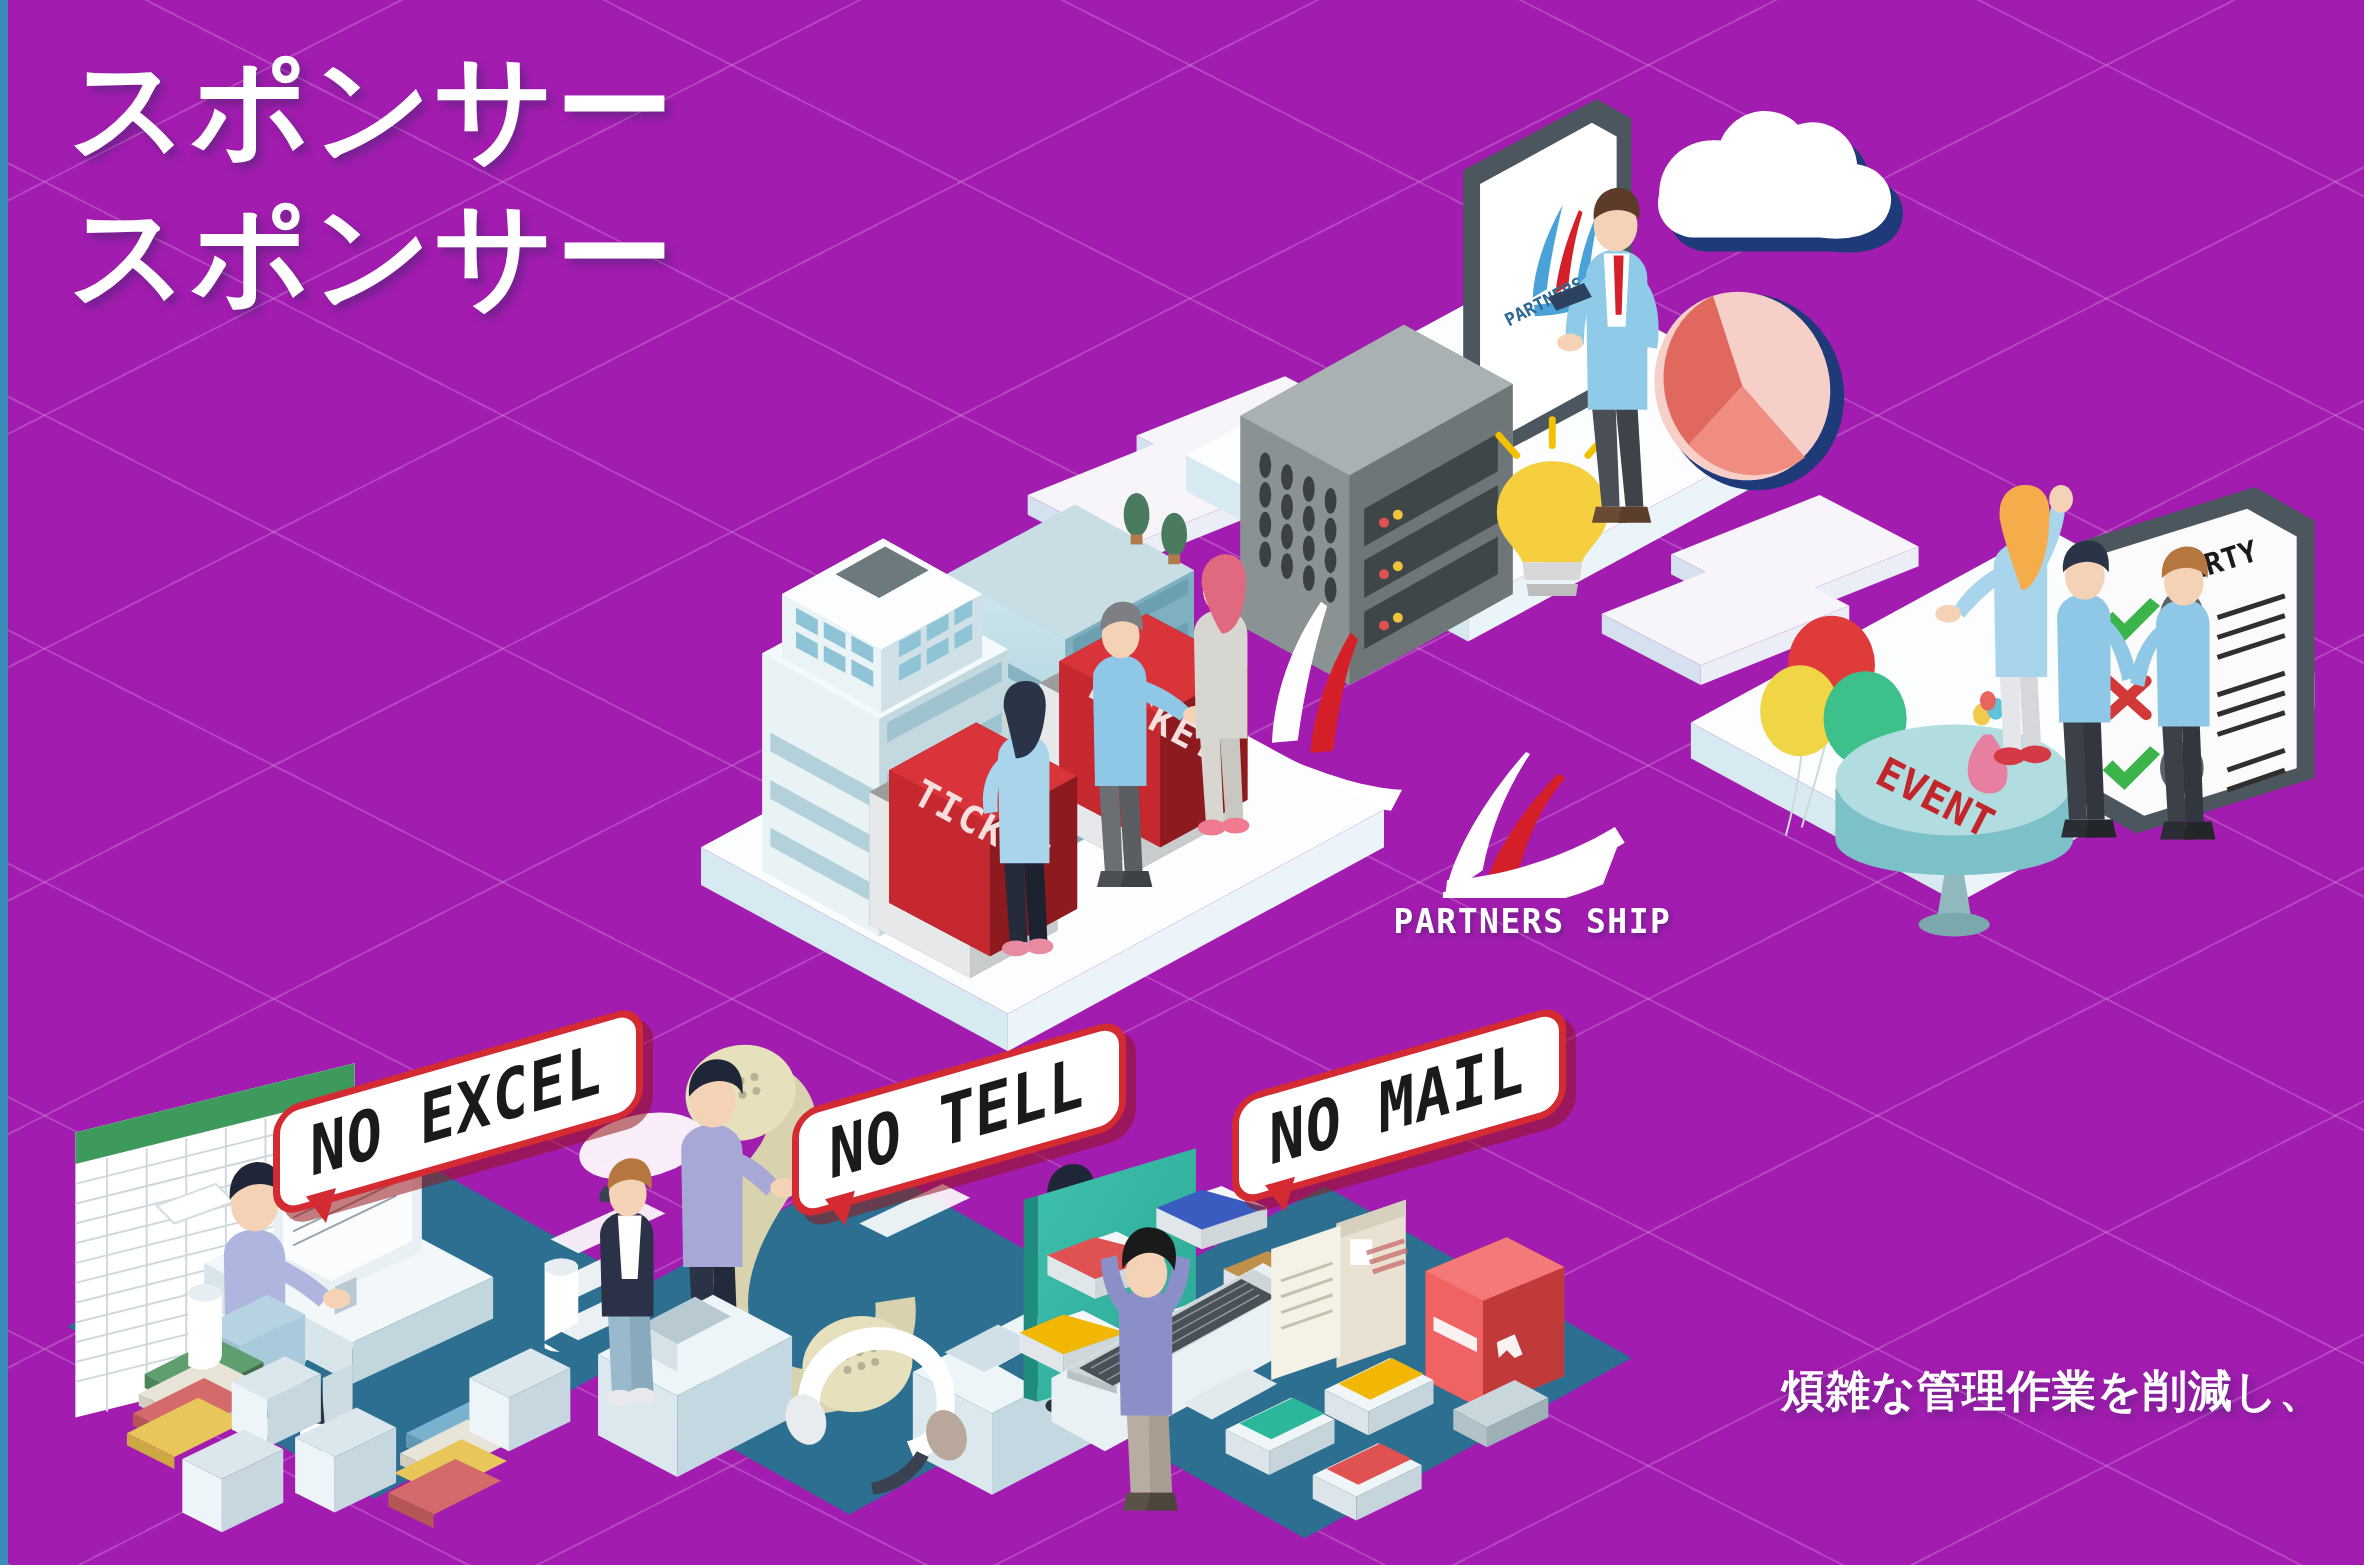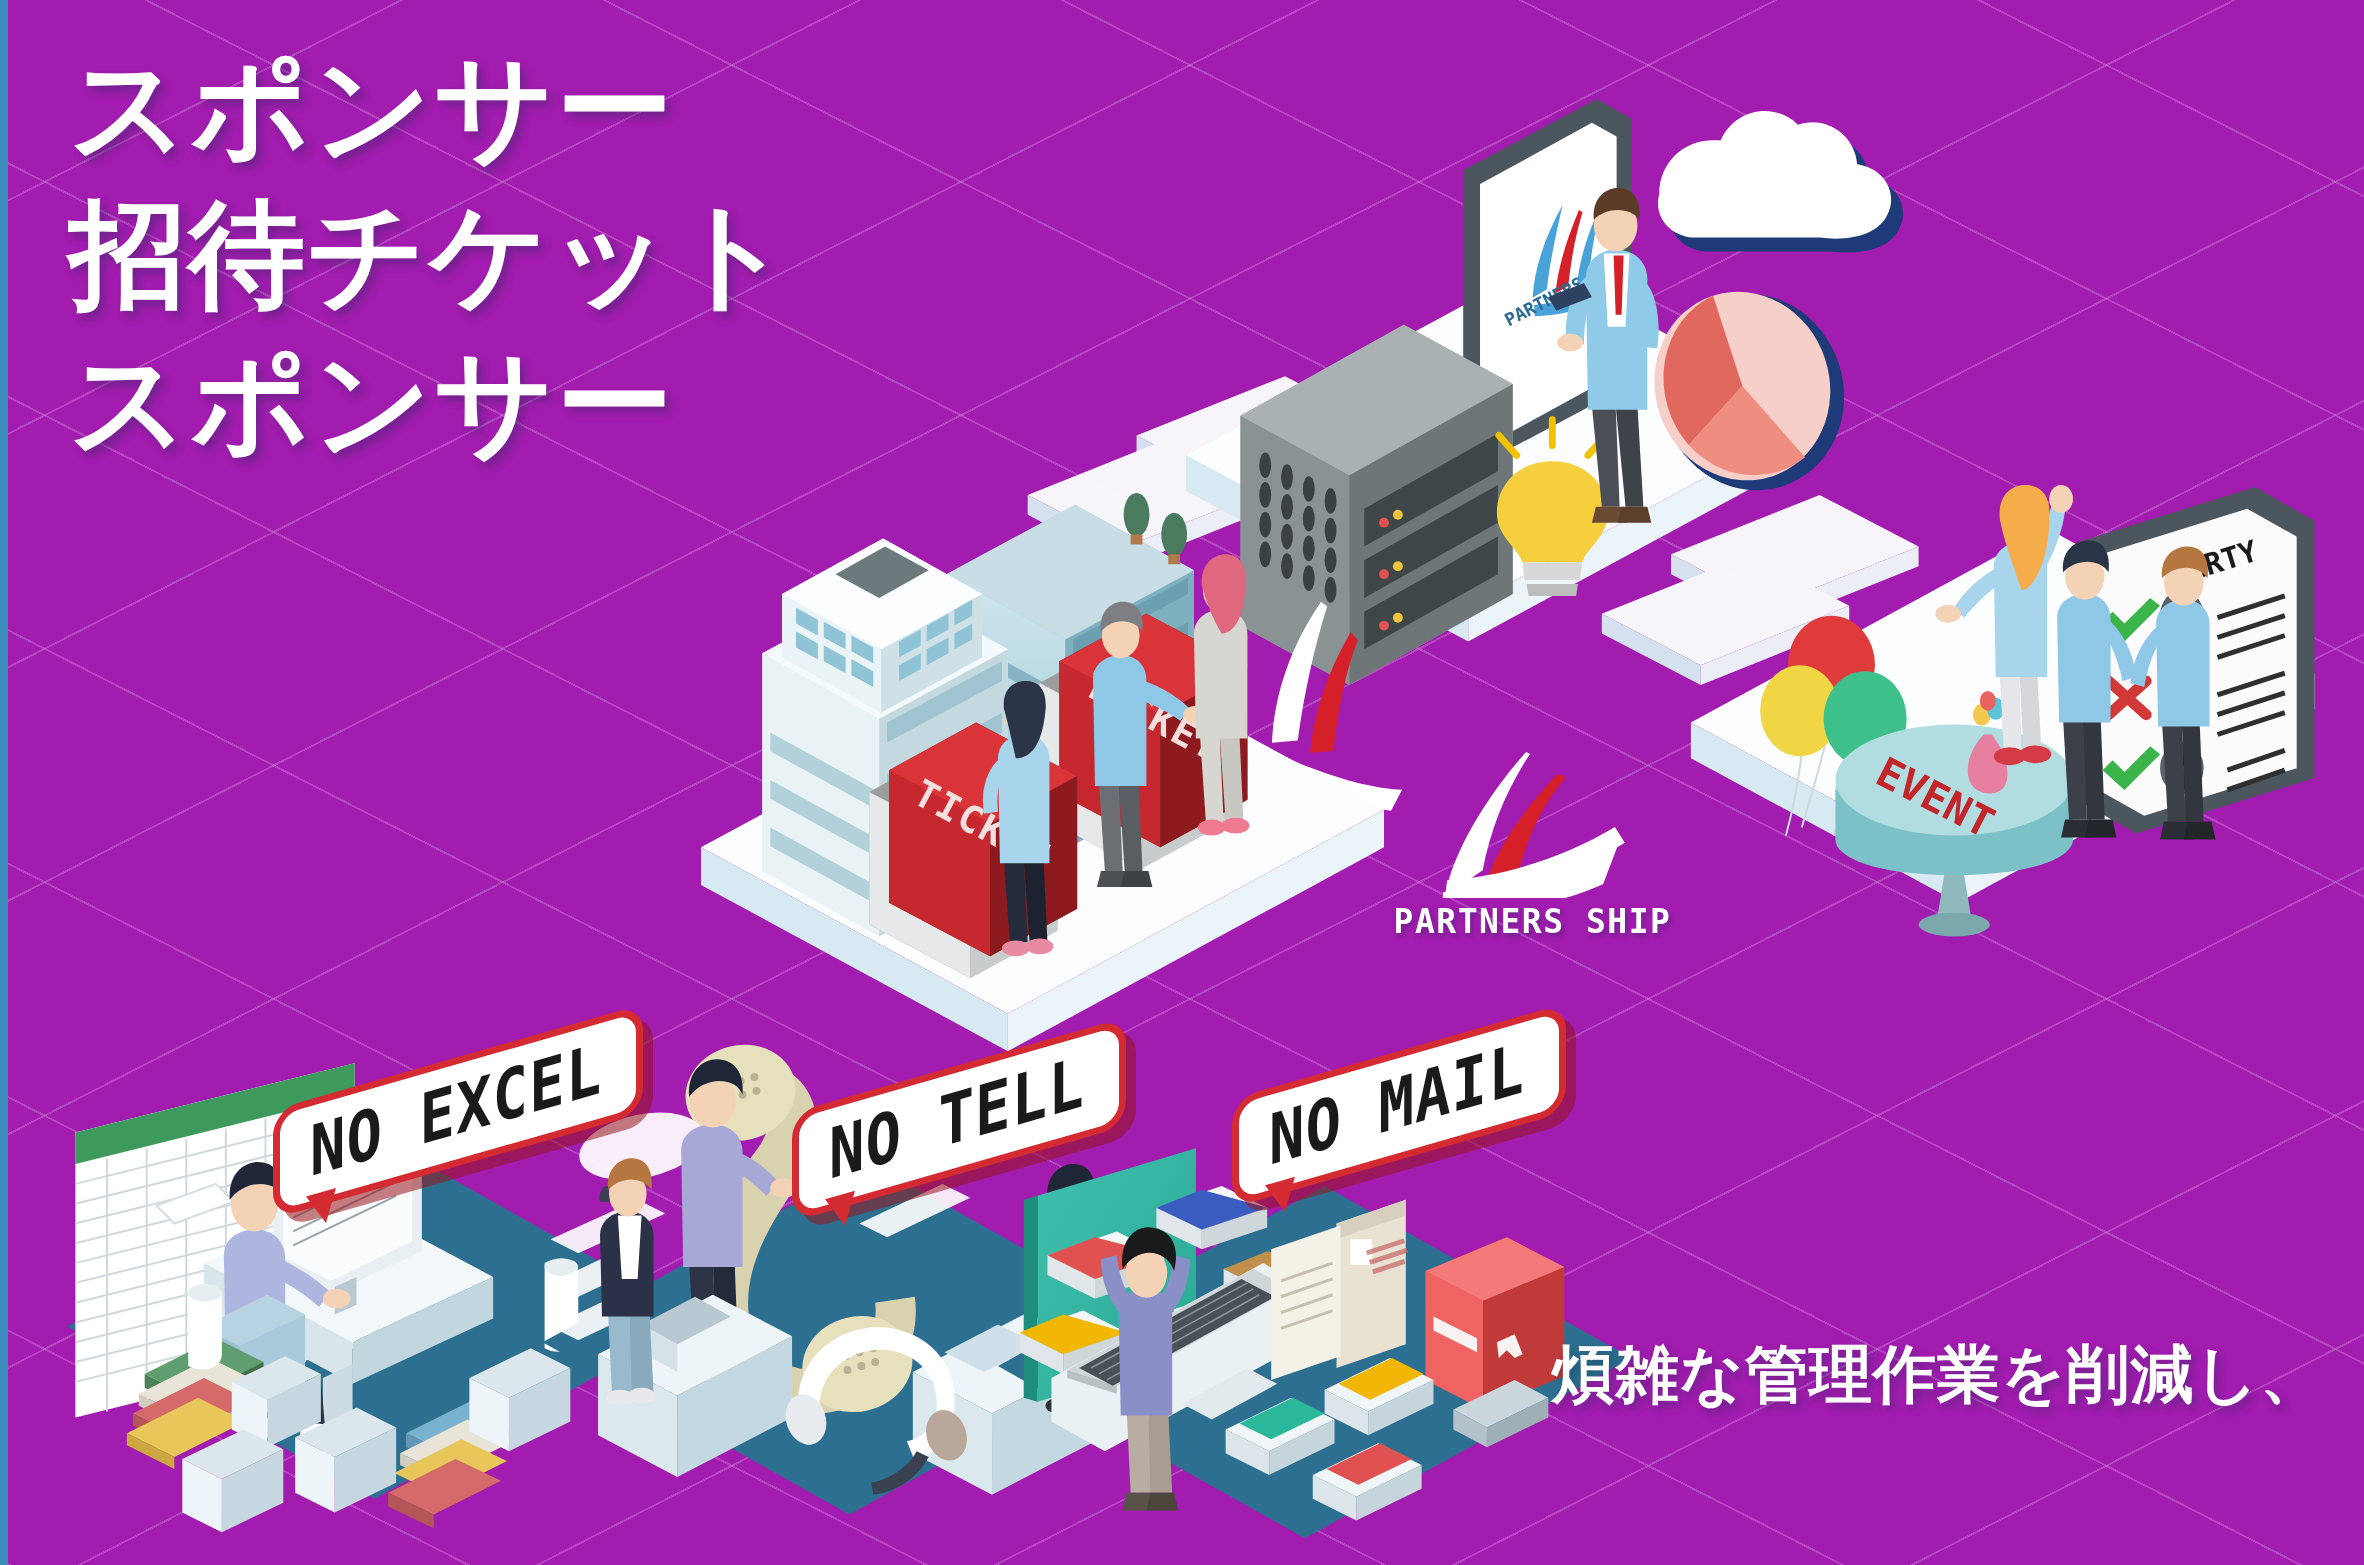--- a/index.html
+++ b/index.html
@@ -23,21 +23,21 @@
   .headline .ln{
     display:block;color:#ffffff;font-weight:700;
     font-size:117px;line-height:1.26;letter-spacing:2px;
     text-shadow:5px 6px 9px rgba(10,45,70,.30);
     white-space:nowrap;}
 
   
   .tagline{position:absolute;right:48px;bottom:137px;text-align:right;z-index:40;}
   .tagline .tl{
     display:block;color:#ffffff;font-weight:700;
-    font-size:63px;line-height:1.68;letter-spacing:1px;
+    font-size:44px;line-height:1.68;letter-spacing:1px;
     text-shadow:4px 5px 8px rgba(10,45,70,.32);white-space:nowrap;}
 
   
   .brand{position:absolute;left:1381px;top:748px;width:287px;text-align:center;z-index:35;}
   .brand svg{display:block;margin:0 auto;}
   .brand .brand-text{
     display:block;margin-top:4px;color:#ffffff;font-weight:700;
     font-size:33px;letter-spacing:1.5px;
     font-family:"DejaVu Sans Mono","Liberation Mono",monospace;
     text-shadow:2px 3px 5px rgba(10,45,70,.35);}
@@ -69,21 +69,20 @@
 </style>
 </head>
 <body>
 
 <div class="stage">
 
   <div class="bg-grid"></div>
 
   <div class="headline">
     <span class="ln">スポンサー</span>
-    <span class="ln">招待チケット</span>
     <span class="ln">スポンサー</span>
   </div>
 
   <svg width="2364" height="1565" viewBox="0 0 2388 1581" style="position:absolute;left:0;top:0;z-index:10;">
 
     <defs>
       <linearGradient id="glassG" x1="0" y1="0" x2="0" y2="1">
         <stop offset="0" stop-color="#cfe6ee"></stop>
           <stop offset="1" stop-color="#9ec9d6"></stop>
       </linearGradient>

